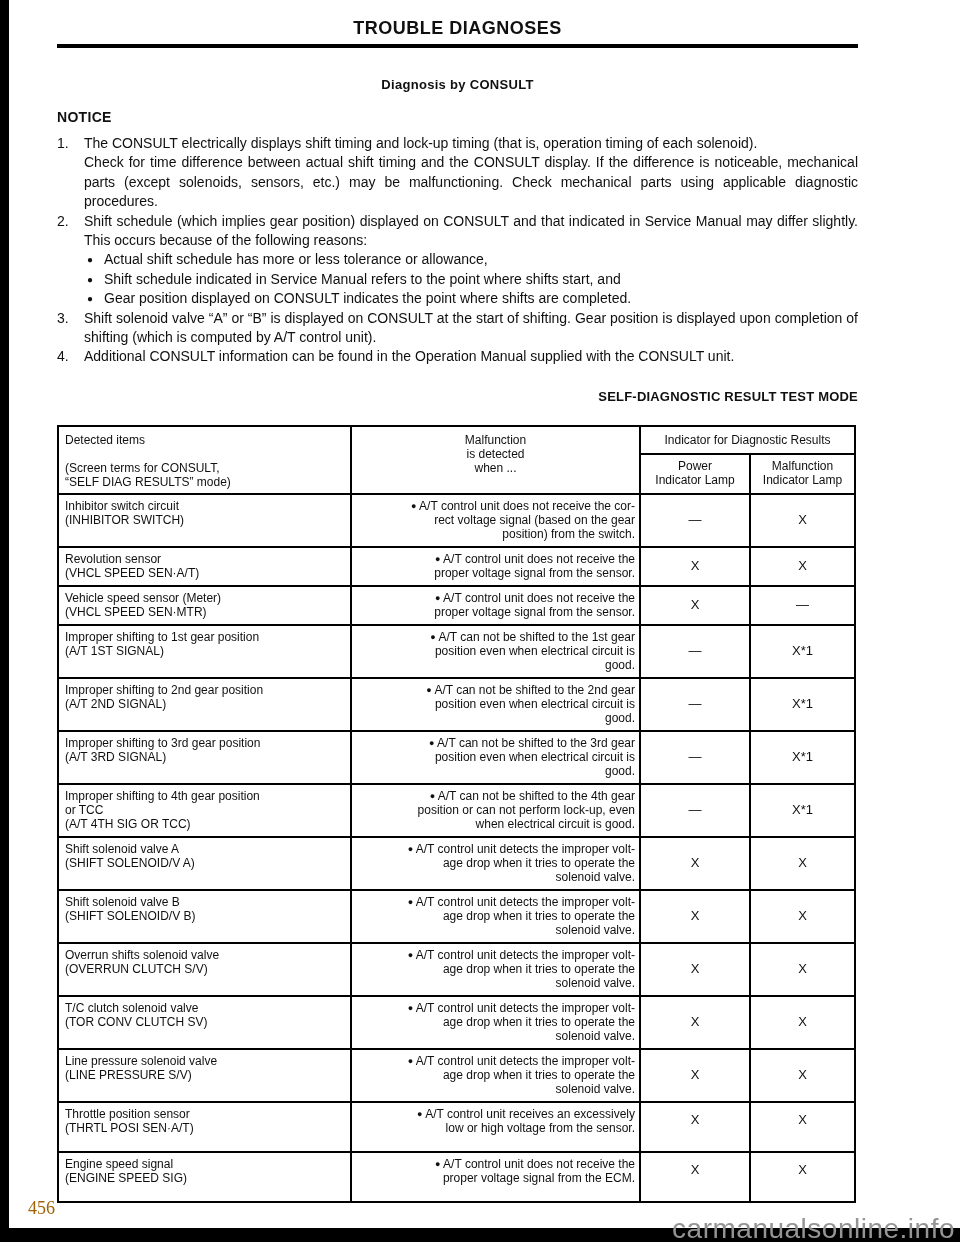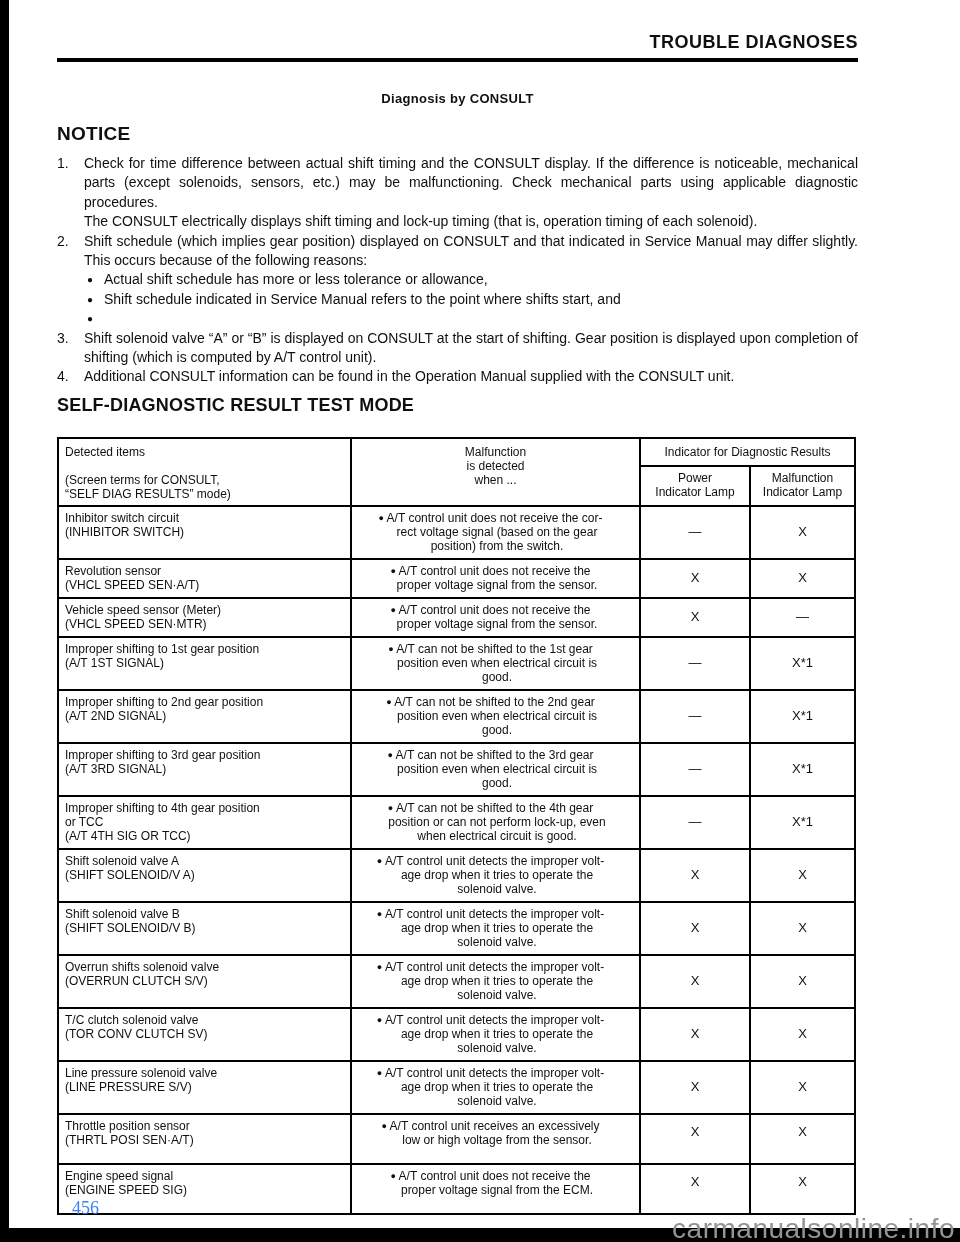--- a/index.html
+++ b/index.html
@@ -7,67 +7,67 @@
   body {
     width: 960px; height: 1242px; position: relative; overflow: hidden;
     font-family: "Liberation Sans", sans-serif; color: #101010;
   }
   .scan-strip-left { position: absolute; left: 0; top: 0; width: 9px; height: 1242px; background: #000; }
   .scan-bar-bottom { position: absolute; left: 0; bottom: 0; width: 960px; height: 14px; background: #000; }
 
   .content { position: absolute; left: 57px; top: 0; width: 801px; }
 
   .page-header-title {
-    margin-top: 32px; text-align: right;
+    margin-top: 18px; text-align: center;
     font-size: 18px; font-weight: bold; letter-spacing: 0.5px;
   }
   .header-rule { margin-top: 5px; height: 4px; background: #000; }
 
   .section-title {
     margin-top: 29px; text-align: center;
     font-size: 13px; font-weight: bold; letter-spacing: 0.3px;
   }
 
-  .notice-heading { margin-top: 17px; font-size: 19px; font-weight: bold; letter-spacing: 0.3px; }
+  .notice-heading { margin-top: 17px; font-size: 14px; font-weight: bold; letter-spacing: 0.3px; }
 
   .notice-list { margin-top: 9px; font-size: 14px; line-height: 19.4px; }
   .notice-item { display: flex; }
   .notice-num { width: 27px; flex: none; }
   .notice-body { flex: 1; text-align: justify; }
   .notice-para { text-align: justify; }
   .notice-bullet-row { display: flex; text-align: left; }
   .notice-bullet-marker { width: 20px; flex: none; font-size: 10px; line-height: 19.4px; text-align: left; padding-left: 3px; }
 
-  .table-heading { margin-top: 8px; font-size: 18px; font-weight: bold; letter-spacing: 0.2px; }
+  .table-heading { margin-top: 22px; font-size: 13px; font-weight: bold; letter-spacing: 0.2px; text-align: right; }
 
   table.diag {
     margin-top: 21px; border-collapse: collapse; table-layout: fixed;
     width: 797px; font-size: 12px; line-height: 14px;
   }
   table.diag th, table.diag td { border: 2px solid #000; }
   table.diag th { font-weight: normal; }
   th.th-items { text-align: left; vertical-align: top; padding: 6px 6px 4px 6px; }
   th.th-items .screen-terms { margin-top: 14px; }
   th.th-malf { text-align: center; vertical-align: top; padding: 6px 4px 4px 4px; }
   th.th-group { text-align: center; padding: 5px 2px; }
   th.th-lamp { text-align: center; padding: 3px 2px 5px 2px; }
 
   td.cell-item { vertical-align: top; text-align: left; padding: 4px 4px 5px 6px; }
-  td.cell-malf { vertical-align: top; text-align: center; padding: 4px 16px 5px 6px; }
+  td.cell-malf { vertical-align: top; text-align: right; padding: 4px 4px 5px 6px; }
   .malf-line { padding-left: 13px; }
   .malf-line.first { padding-left: 0; }
   .bullet-glyph { font-size: 9px; vertical-align: 1px; }
   td.cell-mark { text-align: center; vertical-align: middle; font-size: 13px; padding: 2px; }
 
   tbody tr.tall td { padding-bottom: 16px; }
 
   .footer-code { margin-top: 33px; text-align: center; font-size: 16px; font-weight: bold; letter-spacing: 0.3px; }
   .footer-page-number {
     position: absolute; left: 28px; top: 1198px;
-    font-family: "Liberation Serif", serif; font-size: 18px; color: #3b82f6; margin-left: 44px;
+    font-family: "Liberation Serif", serif; font-size: 18px; color: #a16207;
   }
   .watermark {
     position: absolute; right: 5px; bottom: -3px;
     font-size: 28px; color: #949494; letter-spacing: 0.5px; font-weight: normal;
     z-index: 5;
   }
 </style>
 </head>
 <body>
 
@@ -79,38 +79,39 @@
   <div class="header-rule"></div>
 
   <div class="section-title">Diagnosis by CONSULT</div>
 
   <div class="notice-heading">NOTICE</div>
 
   <div class="notice-list" id="notice-list">
       <div class="notice-item">
         <div class="notice-num">1.</div>
         <div class="notice-body">
+          <div class="notice-para">The CONSULT electrically displays shift timing and lock-up timing (that is, operation timing of each solenoid).</div>
           <div class="notice-para">Check for time difference between actual shift timing and the CONSULT display. If the difference is noticeable, mechanical parts (except solenoids, sensors, etc.) may be malfunctioning. Check mechanical parts using applicable diagnostic procedures.</div>
-          <div class="notice-para">The CONSULT electrically displays shift timing and lock-up timing (that is, operation timing of each solenoid).</div>
         </div>
       </div>
       <div class="notice-item">
         <div class="notice-num">2.</div>
         <div class="notice-body">
           <div class="notice-para">Shift schedule (which implies gear position) displayed on CONSULT and that indicated in Service Manual may differ slightly. This occurs because of the following reasons:</div>
           <div class="notice-bullet-row">
             <span class="notice-bullet-marker">●</span>
             <span>Actual shift schedule has more or less tolerance or allowance,</span>
           </div>
           <div class="notice-bullet-row">
             <span class="notice-bullet-marker">●</span>
             <span>Shift schedule indicated in Service Manual refers to the point where shifts start, and</span>
           </div>
           <div class="notice-bullet-row">
             <span class="notice-bullet-marker">●</span>
+            <span>Gear position displayed on CONSULT indicates the point where shifts are completed.</span>
           </div>
         </div>
       </div>
       <div class="notice-item">
         <div class="notice-num">3.</div>
         <div class="notice-body">
           <div class="notice-para">Shift solenoid valve “A” or “B” is displayed on CONSULT at the start of shifting. Gear position is displayed upon completion of shifting (which is computed by A/T control unit).</div>
         </div>
       </div>
       <div class="notice-item">

